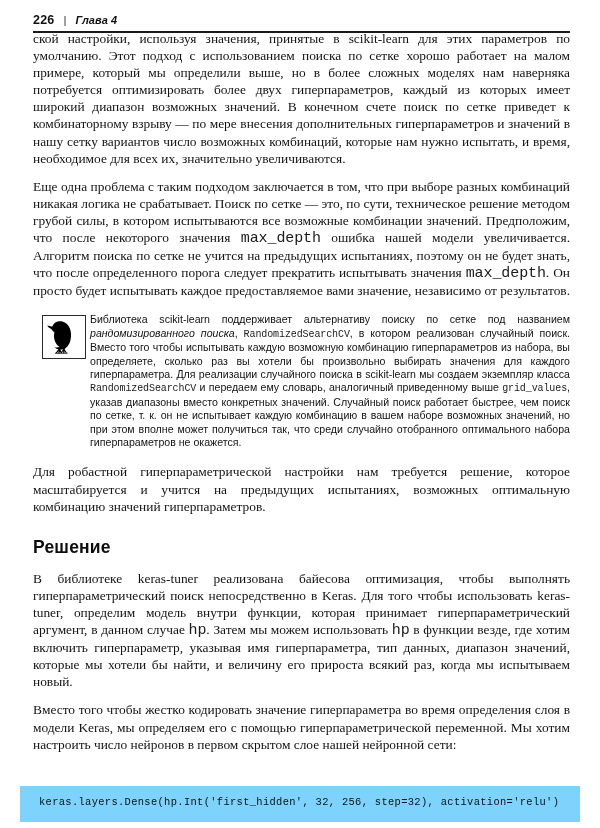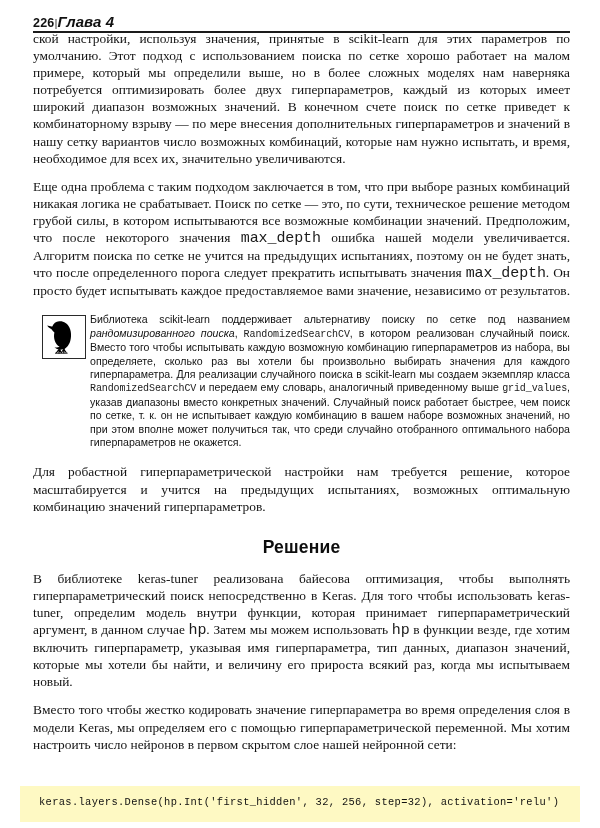--- a/index.html
+++ b/index.html
@@ -24,35 +24,36 @@
   }
 
   
   .running-head {
     position: absolute;
     left: 33px;
     top: 13px;
     width: 537px;
     display: flex;
     align-items: baseline;
+    gap: 9px;
     font-family: "Liberation Sans", "DejaVu Sans", sans-serif;
   }
   .folio {
     font-size: 12.5px;
     font-weight: bold;
     letter-spacing: 0.2px;
     color: #111;
   }
   .head-sep {
     font-size: 11.5px;
     font-weight: normal;
     color: #333;
   }
   .chapter-label {
-    font-size: 15px;
+    font-size: 11px;
     font-weight: bold;
     font-style: italic;
     color: #111;
     letter-spacing: 0.1px;
   }
   .head-rule {
     position: absolute;
     left: 33px;
     top: 31px;
     width: 537px;
@@ -117,31 +118,30 @@
   }
 
   
   h2.section-title {
     font-family: "Liberation Sans", "DejaVu Sans", sans-serif;
     font-size: 17.5px;
     font-weight: bold;
     color: #0d0d0d;
     margin: 22px 0 12px 0;
     letter-spacing: 0.2px;
-    text-align: center;
   }
 
   
   .code-block {
     position: absolute;
     left: 20px;
     top: 786px;
     width: 560px;
     height: 36px;
-    background: #fef9c3;
+    background: #7dd3fc;
     box-sizing: border-box;
     padding: 10px 0 0 19px;
   }
   .code-block pre {
     margin: 0;
     font-family: "Liberation Mono", "DejaVu Sans Mono", monospace;
     font-size: 10.4px;
     line-height: 13px;
     letter-spacing: 0.35px;
     color: #111;

